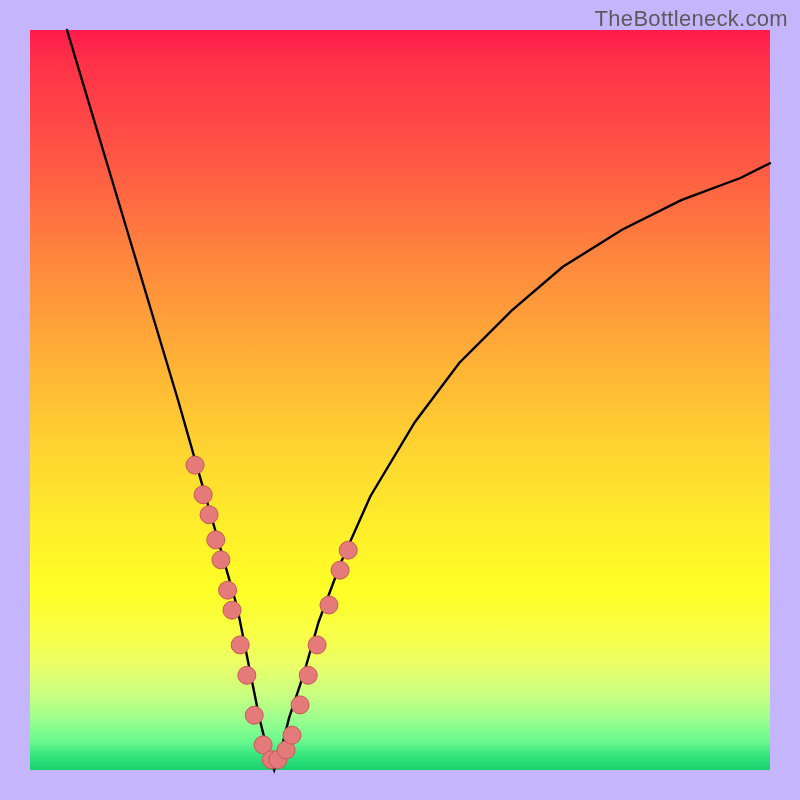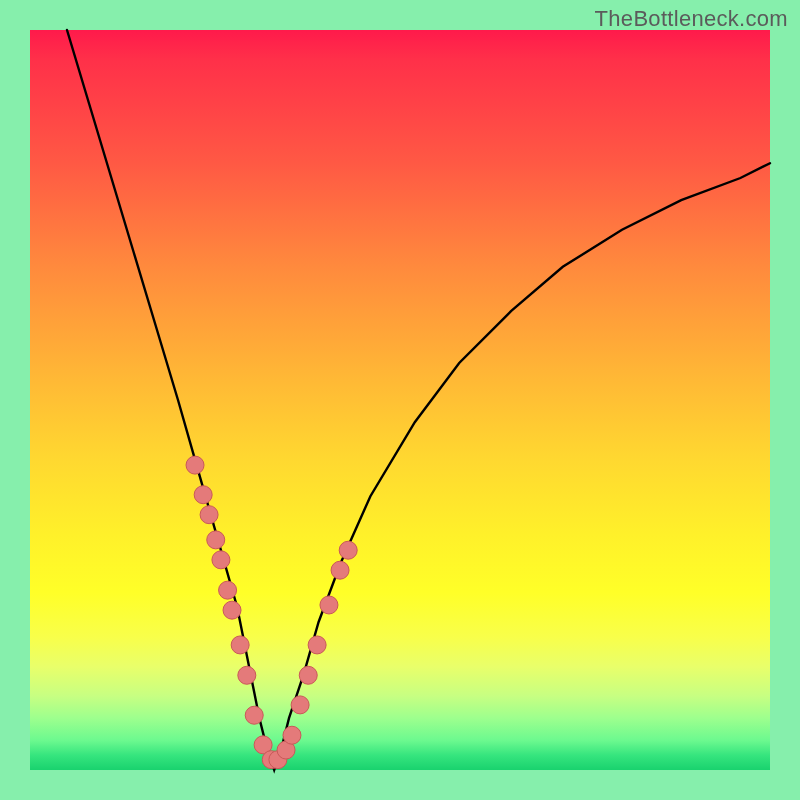--- a/index.html
+++ b/index.html
@@ -7,21 +7,21 @@
     padding: 0;
     width: 800px;
     height: 800px;
     overflow: hidden;
     background: #000;
     font-family: Arial, Helvetica, sans-serif;
   }
   .frame {
     position: absolute;
     inset: 0;
-    background: #86efac;
+    background: #c4b5fd;
     text-align: center;
   }
   .plot-area {
     position: absolute;
     left: 30px;
     top: 30px;
     width: 740px;
     height: 740px;
     background: linear-gradient(
       to bottom,

